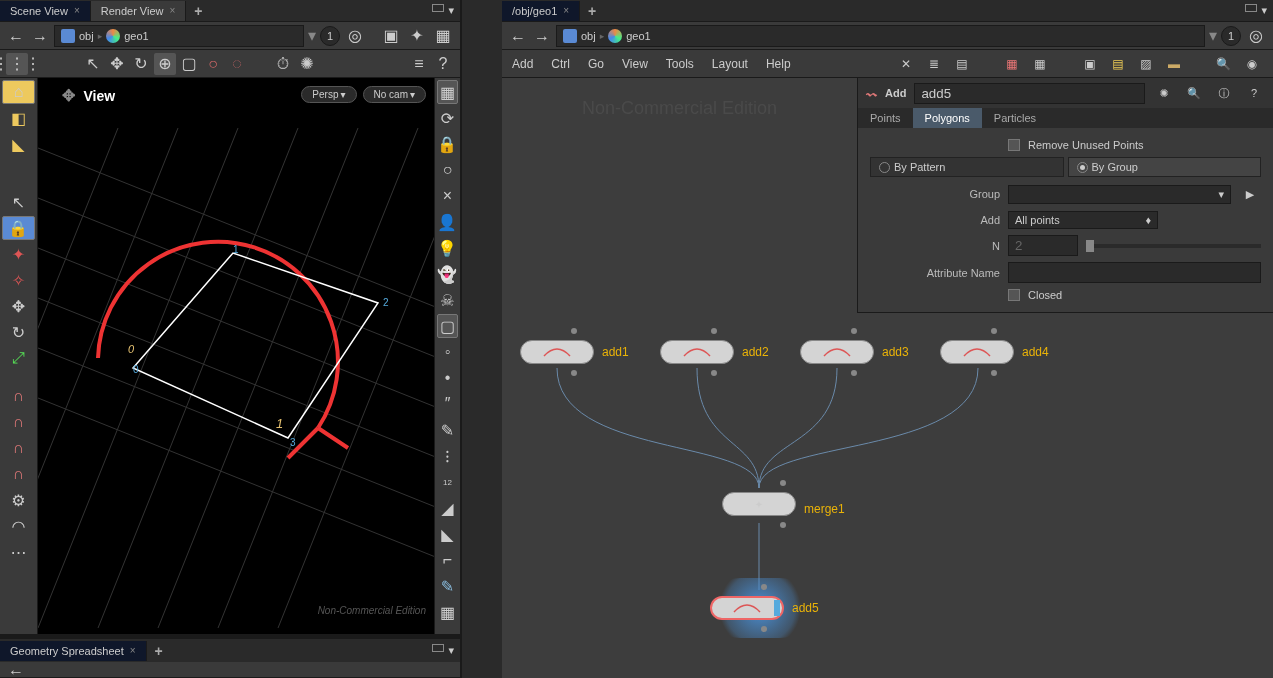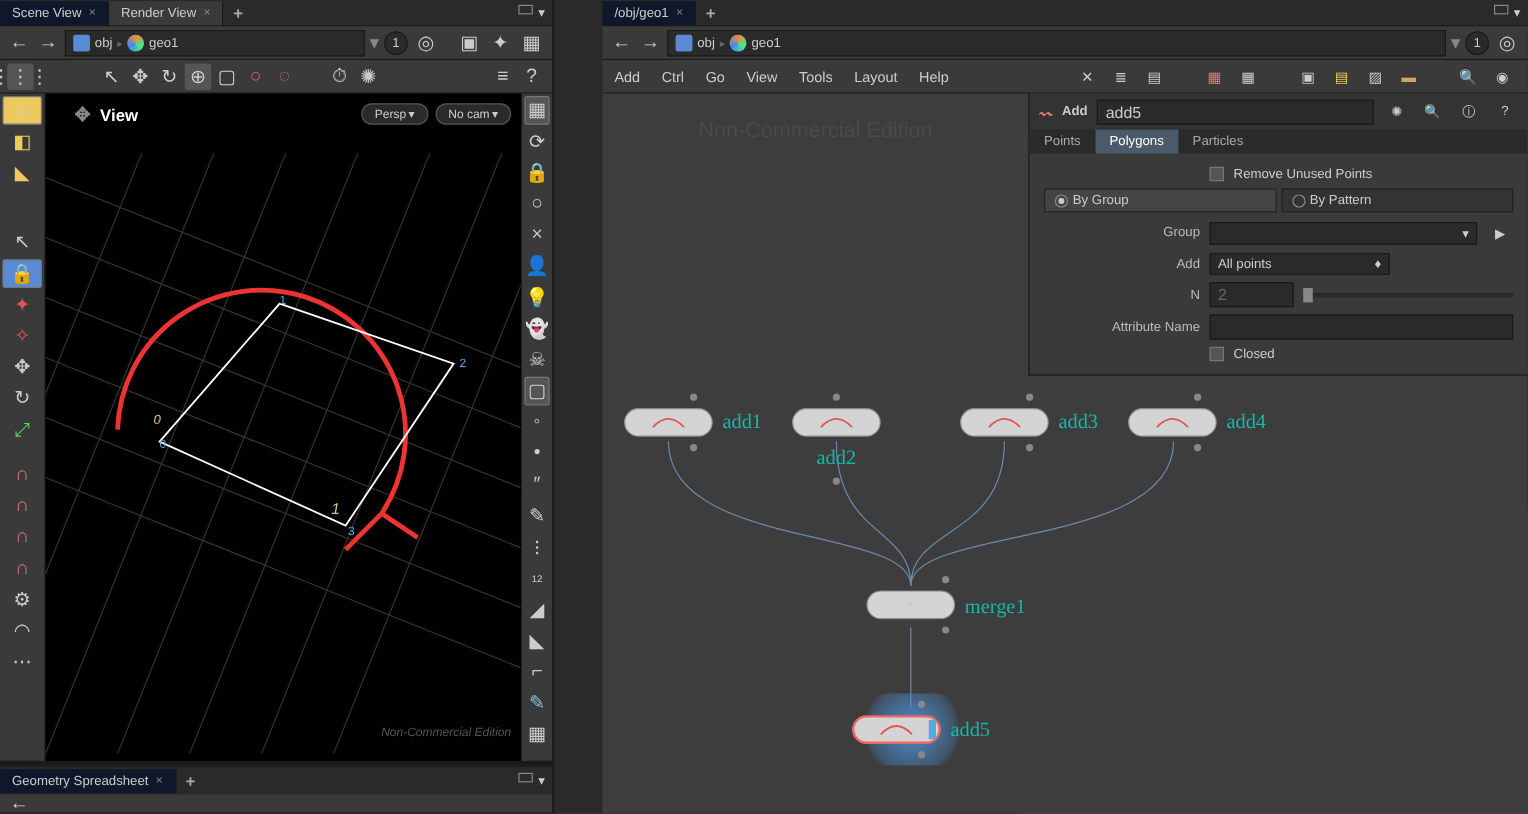--- a/index.html
+++ b/index.html
@@ -40,21 +40,21 @@
 .menu-bar { background: #3a3a3a; height: 28px; display: flex; align-items: center; padding: 0 10px; gap: 18px; font-size: 12px; border-bottom: 1px solid #1a1a1a; }
 .menu-item { cursor: pointer; }
 .menu-right { margin-left: auto; display: flex; gap: 6px; align-items:center; }
 .node-area { flex: 1; position: relative; background: #3d3d3d; overflow: hidden; }
 .node-bg-text { position: absolute; top: 20px; right: 60px; color: #555; font-size: 24px; font-weight: 300; }
 .node-bg-text2 { position: absolute; top: 20px; left: 80px; color: #4a4a4a; font-size: 18px; font-weight: 300; }
 .node { position: absolute; display: flex; align-items: center; gap: 8px; }
 .node-body { width: 74px; height: 24px; background: #d4d4d4; border: 1px solid #888; border-radius: 12px; display: flex; align-items: center; justify-content: center; position: relative; }
 .node-body.merge { background: #d4d4d4; display: flex; align-items: center; justify-content: center; }
 .node-ring { position: absolute; width: 100px; height: 60px; border-radius: 50px; background: radial-gradient(circle, #4a8fd4 0%, rgba(74,143,212,0.3) 60%, transparent 70%); z-index: 0; }
-.node-lbl { color: #14b8a6; font-size: 17px; font-family: Liberation Serif, serif; }
+.node-lbl { color: #eab308; font-size: 12px; }
 .node-dot { position: absolute; width: 6px; height: 6px; background: #888; border-radius: 50%; left: 50%; transform: translateX(-50%); }
 .node-dot.top { top: -12px; }
 .node-dot.bot { bottom: -12px; }
 .params-panel { position: absolute; top: 0; right: 0; width: 416px; background: #3a3a3a; border-left: 1px solid #1a1a1a; border-bottom: 1px solid #1a1a1a; font-size: 11px; }
 .params-header { display: flex; align-items: center; padding: 4px 8px; gap: 8px; background: #333; }
 .params-name-input { flex: 1; background: #2a2a2a; border: 1px solid #1a1a1a; padding: 2px 6px; color: #ccc; }
 .params-tabs { display: flex; background: #2a2a2a; }
 .params-tab { padding: 4px 12px; cursor: pointer; color: #aaa; }
 .params-tab.active { background: #4a5a6a; color: #fff; }
 .params-body { padding: 8px 12px; }
@@ -319,21 +319,21 @@
     <div class="node" style="top:262px;left:18px;">
       <div class="node-dot top"></div>
         <div class="node-body">
           <svg width="30" height="12">
             <path d="M2 10 Q 15 -4 28 10" stroke="#d55" fill="none" stroke-width="1.5"></path>
           </svg>
         </div>
         <div class="node-dot bot"></div>
       <span class="node-lbl">add1</span>
     </div>
-    <div class="node" style="top:262px;left:158px;flex-direction:column;">
+    <div class="node" style="top:262px;left:158px;">
       <div class="node-dot top"></div>
         <div class="node-body">
           <svg width="30" height="12">
             <path d="M2 10 Q 15 -4 28 10" stroke="#d55" fill="none" stroke-width="1.5"></path>
           </svg>
         </div>
         <div class="node-dot bot"></div>
       <span class="node-lbl">add2</span>
     </div>
     <div class="node" style="top:262px;left:298px;">
@@ -395,27 +395,27 @@
         <div class="params-tab">Particles</div>
       </div>
       <div class="params-body">
         <div class="param-row">
           <span class="param-label"></span>
           <span class="param-check"></span>
           <span>Remove Unused Points</span>
         </div>
         <div class="param-row">
           <div class="radio-group">
+            <div class="radio-opt">
+                <span class="param-radio"></span>
+                <span>By Pattern</span>
+              </div>
             <div class="radio-opt sel">
                 <span class="param-radio checked"></span>
                 <span>By Group</span>
-              </div>
-            <div class="radio-opt">
-                <span class="param-radio"></span>
-                <span>By Pattern</span>
               </div>
           </div>
         </div>
         <div class="param-row">
           <span class="param-label">Group</span>
           <div class="param-dropdown">
               <span></span>
               <span>▾</span>
             </div>
           <span class="tool-btn">▶</span>

